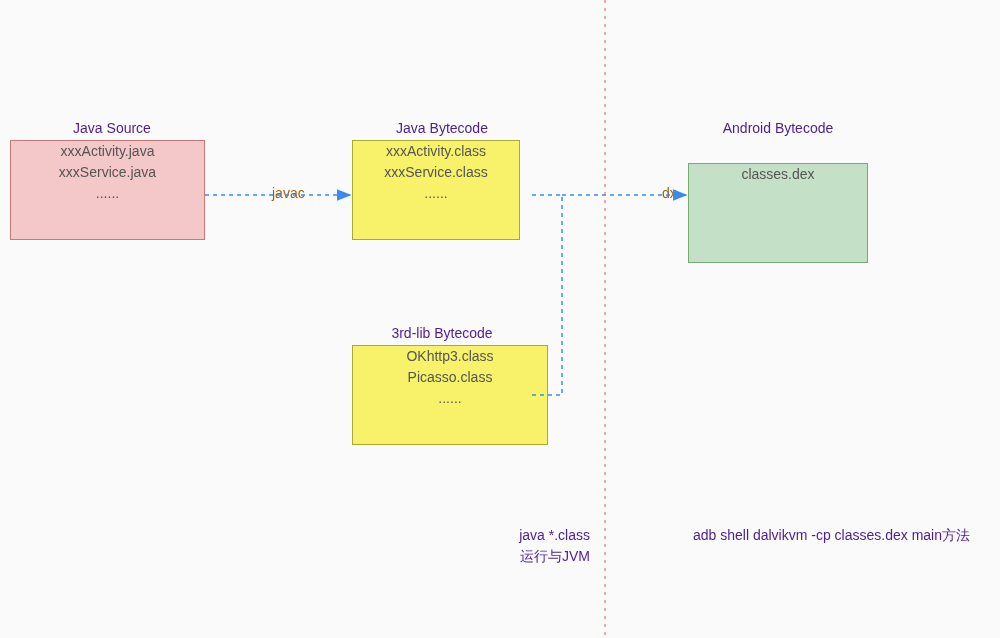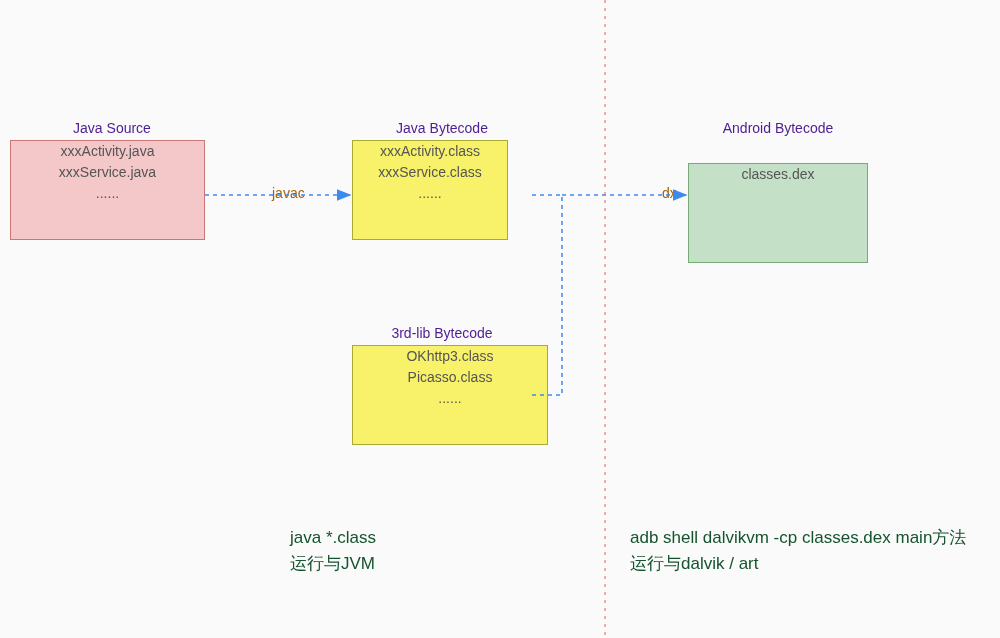--- a/index.html
+++ b/index.html
@@ -27,23 +27,23 @@
   .box.yellow { background: #f8f16a; border-color: #aa3; }
   .box.green { background: #c4e1c7; border-color: #7a7; margin-top: 23px; }
   .title {
     position: absolute;
     color: #4c1d95;
     font-size: 14px;
     text-align: center;
   }
   .caption {
     position: absolute;
-    color: #14532d;
-    font-size: 17px;
-    text-align: left;
+    color: #4c1d95;
+    font-size: 14px;
+    text-align: right;
     line-height: 1.5;
     width: 300px;
   }
   .edge-label {
     position: absolute;
     color: #a16207;
     font-size: 14px;
     background: #fafafa;
     padding: 0 2px;
     margin-left: 20px;
@@ -63,21 +63,21 @@
 <div class="title" style="left:352px; top:120px; width:180px;">Java Bytecode</div>
 <div class="title" style="left:352px; top:325px; width:180px;">3rd-lib Bytecode</div>
 <div class="title" style="left:688px; top:120px; width:180px;">Android Bytecode</div>
 
 <div class="box pink" style="left:10px; top:140px; width:195px; height:100px;">
   <div>xxxActivity.java</div>
   <div>xxxService.java</div>
   <div>......</div>
 </div>
 
-<div class="box yellow" style="left:352px; top:140px; width:156px; height:100px;">
+<div class="box yellow" style="left:352px; top:140px; width:168px; height:100px;">
   <div>xxxActivity.class</div>
   <div>xxxService.class</div>
   <div>......</div>
 </div>
 
 <div class="box yellow" style="left:352px; top:345px; width:196px; height:100px;">
   <div>OKhttp3.class</div>
   <div>Picasso.class</div>
   <div>......</div>
 </div>
@@ -88,21 +88,20 @@
 
 <div class="edge-label" style="left:250px; top:185px;">javac</div>
 <div class="edge-label" style="left:640px; top:185px;">dx</div>
 
 <div class="caption" style="left:290px; top:525px;">
   <div>java *.class</div>
   <div>运行与JVM</div>
 </div>
 <div class="caption" style="left:630px; top:525px; width:340px;">
   <div>adb shell dalvikvm -cp  classes.dex  main方法</div>
-  <div>运行与dalvik / art</div>
 </div>
 
 <svg class="overlay">
   <defs>
     <marker id="arrowhead" markerWidth="10" markerHeight="8" refX="9" refY="4" orient="auto">
       <path d="M0,0 L10,4 L0,8 Z" fill="#3b8af0"></path>
     </marker>
   </defs>
 
   <line x1="205" y1="195" x2="350" y2="195" stroke="#3b8af0" stroke-width="1.5" stroke-dasharray="4,4" marker-end="url(#arrowhead)"></line>

